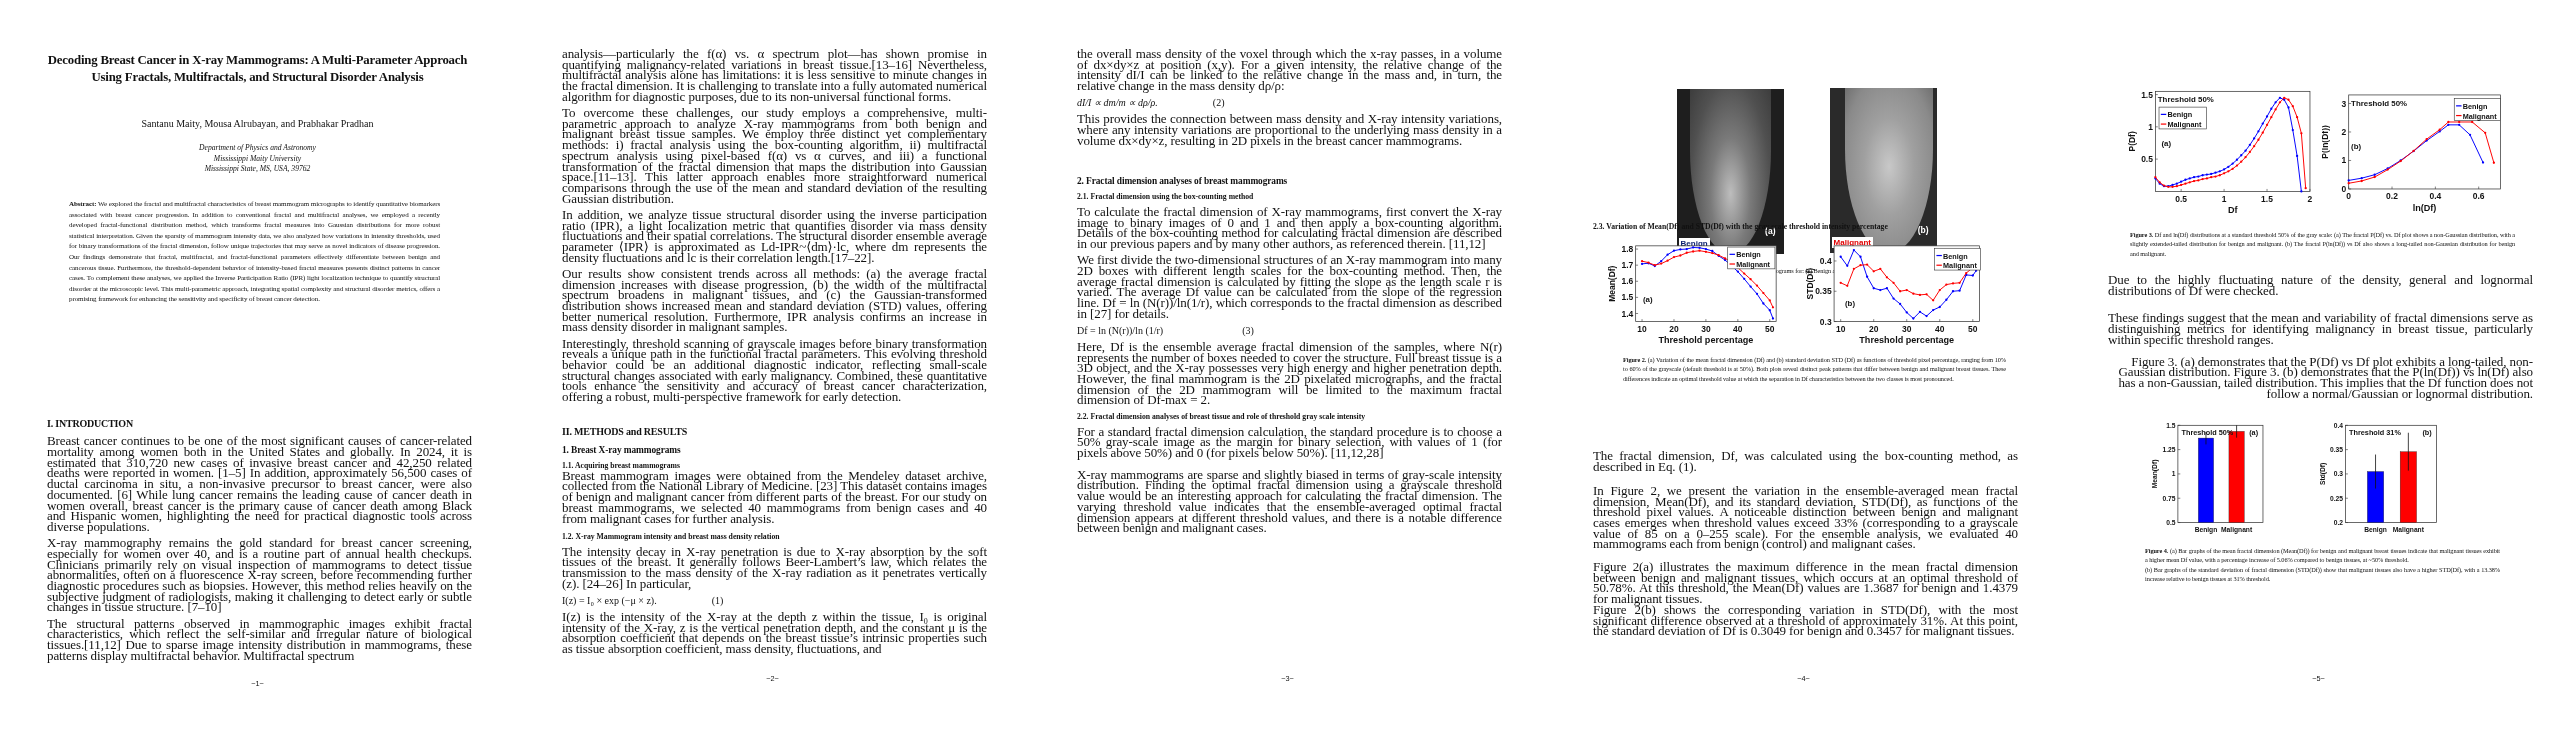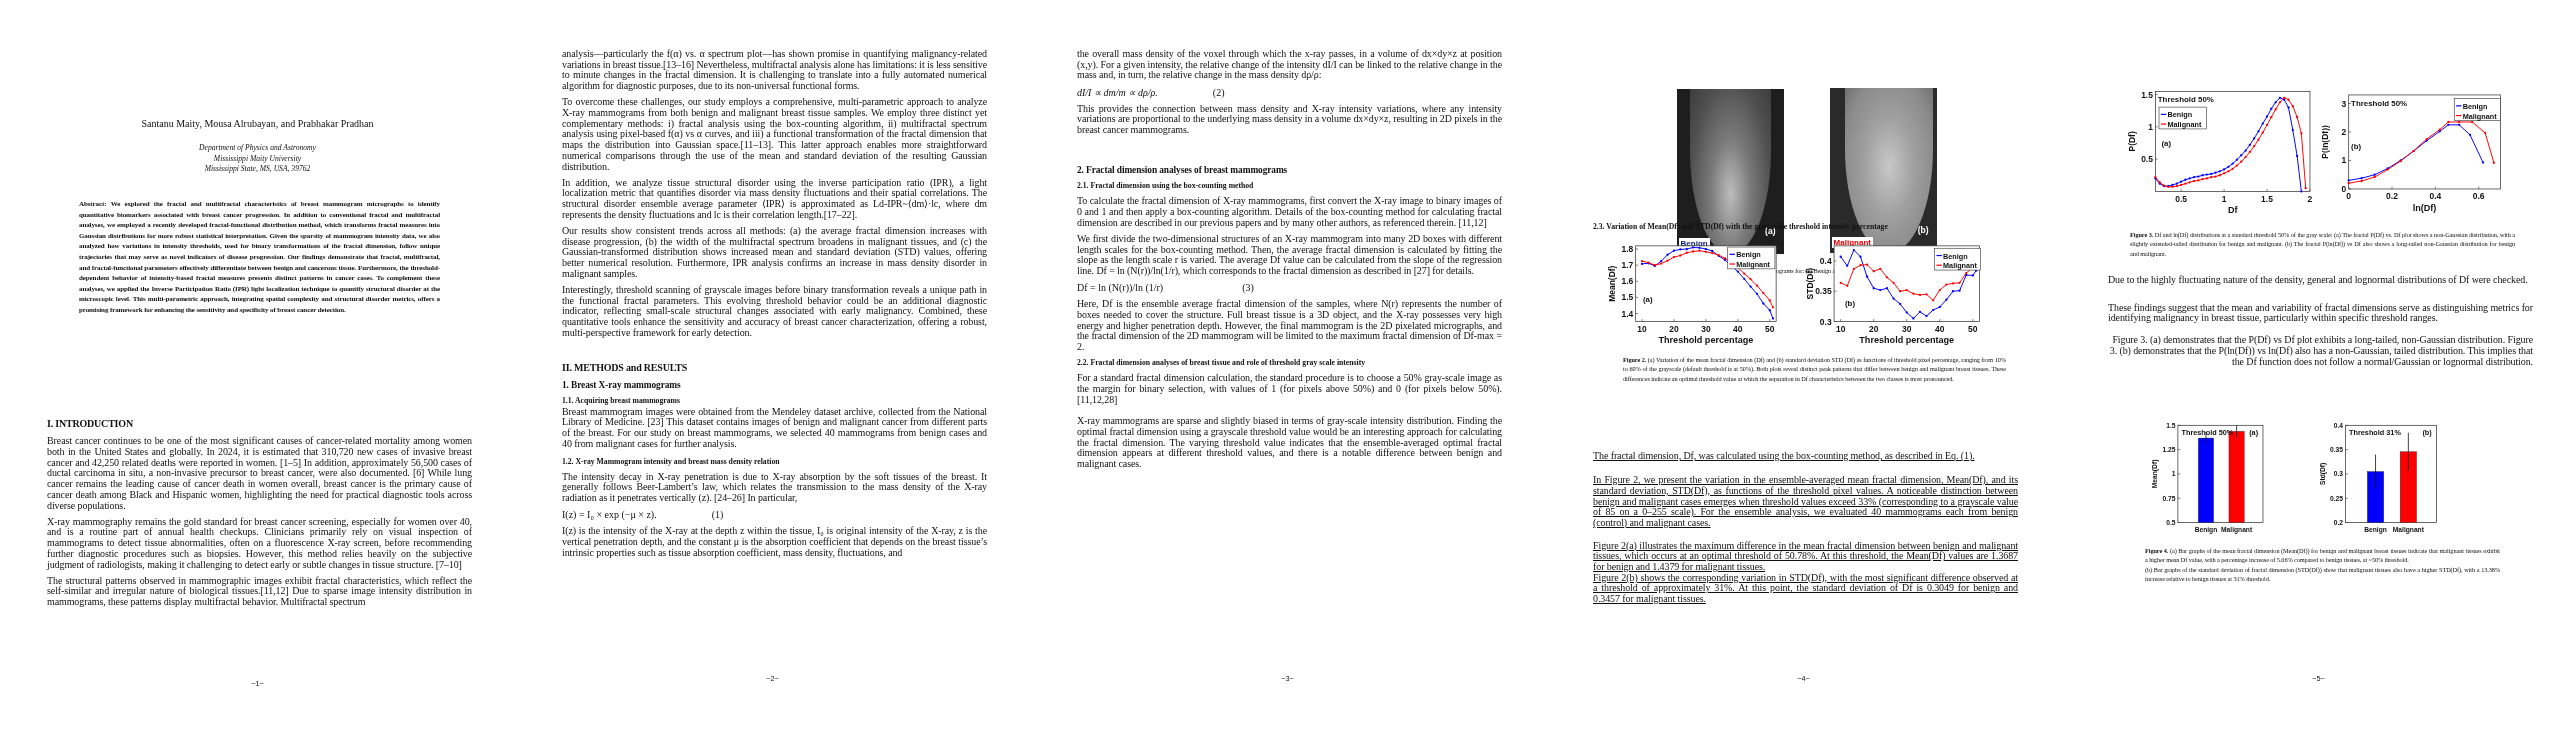--- a/index.html
+++ b/index.html
@@ -1,27 +1,27 @@
 <!DOCTYPE html>
 <html style="font-size:9.7px"><head>
 <meta charset="utf-8">
 <style>
   html, body { margin: 0; padding: 0; background: #ffffff; }
   body { width: 2576px; height: 729px; overflow: hidden; position: relative;
          font-family: "Liberation Serif", serif; color: #111; }
   .page { position: absolute; top: 0; width: 515px; height: 729px; background: #fff; }
   .page .inner { position: absolute; left: 47px; right: 43px; top: 0; }
-  p.body { font-size: 10px; line-height: 10.7px; text-align: justify; margin: 0 0 5.5px 0;
+  p.body { font-size: 13px; line-height: 10.7px; text-align: justify; margin: 0 0 5.5px 0;
            font-family: "Liberation Serif", serif; letter-spacing: -0.1px; }
   .title { position: absolute; left: 36px; right: 36px; top: 52px; text-align: center;
            font-weight: bold; font-size: 12.8px; line-height: 17px; letter-spacing: -0.2px; }
   .authors { position: absolute; left: 0; right: 0; top: 118px; text-align: center; font-size: 10px; }
   .affil { position: absolute; left: 0; right: 0; top: 143px; text-align: center; font-style: italic;
            font-size: 7.6px; line-height: 10.6px; }
-  .abstract { position: absolute; left: 79px; right: 75px; top: 199px; font-weight: bold; }
+  .abstract { position: absolute; left: 69px; right: 75px; top: 199px; }
   .abstract p { font-size: 7px; line-height: 10.6px; text-align: justify; margin: 0; letter-spacing: -0.1px; }
   .h1 { font-weight: bold; font-size: 10px; margin: 0 0 7.3px 0; letter-spacing: -0.2px; }
   .h2 { font-weight: bold; font-size: 9.4px; margin: 0 0 6px 0; letter-spacing: -0.1px; }
   .h3 { font-weight: bold; font-size: 7.7px; margin: 0 0 3.6px 0; }
   .eq { font-size: 10px; margin: 3.6px 0 6px 0; display: flex; }
   .eq .eqnum { margin-left: 55px; }
   .pnum { position: absolute; left: 0; right: 0; text-align: center; font-size: 7.3px;
           font-family: "Liberation Sans", sans-serif; }
   .caption { font-size: 6.3px; line-height: 9.4px; text-align: justify; letter-spacing: -0.1px; }
   .caption b { font-weight: bold; }
@@ -31,20 +31,21 @@
   .mammo .tag { position: absolute; left: 1.8px; bottom: 4.9px; background: #fff; font-weight: bold;
                 font-family: "Liberation Sans", sans-serif; font-size: 8px; padding: 1.2px 1.8px; }
   .mammo .lbl { position: absolute; right: 8.5px; bottom: 18px; color: #fff; font-weight: bold;
                 font-family: "Liberation Sans", sans-serif; font-size: 8.5px; }
   svg text { font-family: "Liberation Sans", sans-serif; }
 </style>
 </head>
 <body>
 
 <div class="page" style="left:0px;">
+  <div class="title">Decoding Breast Cancer in X-ray Mammograms: A Multi-Parameter Approach Using Fractals, Multifractals, and Structural Disorder Analysis</div>
   <div class="authors">Santanu Maity, Mousa Alrubayan, and Prabhakar Pradhan</div>
   <div class="affil">
     <div>Department of Physics and Astronomy</div>
     <div>Mississippi Maity University</div>
     <div>Mississippi State, MS, USA, 39762</div>
   </div>
   <div class="abstract">
     <p><b>Abstract:</b><span> We explored the fractal and multifractal characteristics of breast mammogram micrographs to identify quantitative biomarkers associated with breast cancer progression. In addition to conventional fractal and multifractal analyses, we employed a recently developed fractal-functional distribution method, which transforms fractal measures into Gaussian distributions for more robust statistical interpretation. Given the sparsity of mammogram intensity data, we also analyzed how variations in intensity thresholds, used for binary transformations of the fractal dimension, follow unique trajectories that may serve as novel indicators of disease progression. Our findings demonstrate that fractal, multifractal, and fractal-functional parameters effectively differentiate between benign and cancerous tissue. Furthermore, the threshold-dependent behavior of intensity-based fractal measures presents distinct patterns in cancer cases. To complement these analyses, we applied the Inverse Participation Ratio (IPR) light localization technique to quantify structural disorder at the microscopic level. This multi-parametric approach, integrating spatial complexity and structural disorder metrics, offers a promising framework for enhancing the sensitivity and specificity of breast cancer detection.</span></p>
   </div>
   <div class="inner" style="top:418px;">
@@ -270,21 +271,21 @@
       <line x1="235" x2="244" y1="24" y2="24" stroke="#0000ff" stroke-width="2"></line>
       <text x="246" y="29" font-size="12" text-anchor="start" font-weight="bold" fill="#111">Benign</text>
       <line x1="235" x2="244" y1="40" y2="40" stroke="#ff0000" stroke-width="2"></line>
       <text x="246" y="45" font-size="12" text-anchor="start" font-weight="bold" fill="#111">Malignant</text>
     </svg>
 
   <div class="caption" style="position:absolute; left:77px; right:55px; top:355px;">
     <b>Figure 2.</b><span> (a) Variation of the mean fractal dimension (Df) and  (b) standard deviation STD (Df) as functions of threshold pixel percentage, ranging from 10% to 60% of the grayscale (default threshold is at 50%). Both plots reveal distinct peak patterns that differ between benign and malignant breast tissues. These differences indicate an optimal threshold value at which the separation in Df characteristics between the two classes is most pronounced.</span>
   </div>
 
-  <div class="inner" style="top:451px;text-decoration:underline;">
+  <div class="inner" style="top:451px;">
     <p class="body" style="margin-bottom:13.4px;">The fractal dimension, Df, was calculated using the box-counting method, as described in Eq. (1).</p>
     <p class="body" style="margin-bottom:12px;">In Figure 2, we present the variation in the ensemble-averaged mean fractal dimension, Mean(Df), and its standard deviation, STD(Df), as functions of the threshold pixel values. A noticeable distinction between benign and malignant cases emerges when threshold values exceed 33% (corresponding to a grayscale value of 85 on a 0–255 scale). For the ensemble analysis, we evaluated 40 mammograms each from benign (control) and malignant cases.</p>
     <p class="body" style="margin-bottom:0;">Figure 2(a) illustrates the maximum difference in the mean fractal dimension between benign and malignant tissues, which occurs at an optimal threshold of 50.78%. At this threshold, the Mean(Df) values are 1.3687 for benign and 1.4379 for malignant tissues.</p>
     <p class="body">Figure 2(b) shows the corresponding variation in STD(Df), with the most significant difference observed at a threshold of approximately 31%. At this point, the standard deviation of Df is 0.3049 for benign and 0.3457 for malignant tissues.</p>
   </div>
   <div class="pnum" style="top:674px;">~4~</div>
 </div>
 
 <div class="page" style="left:2061px;">
   <svg id="fig3a" width="194" height="140" style="position:absolute; left:58px; top:85px;" viewBox="0 0 320 230">

